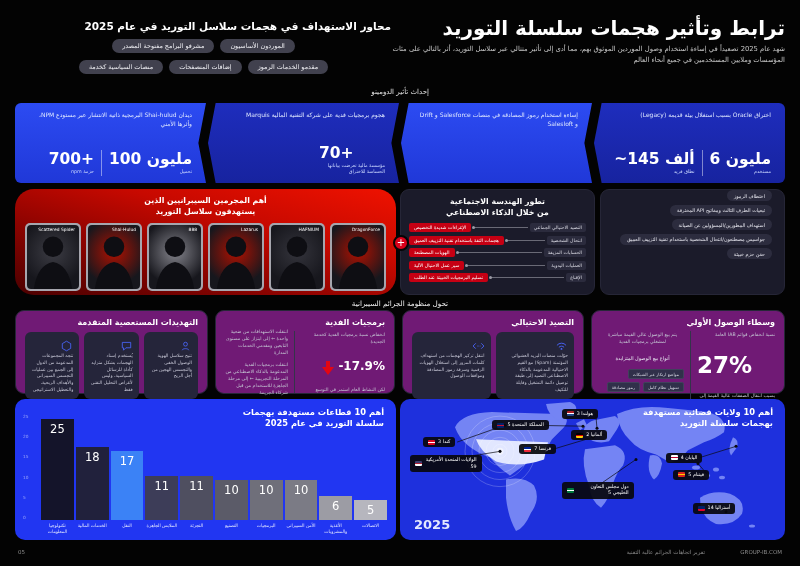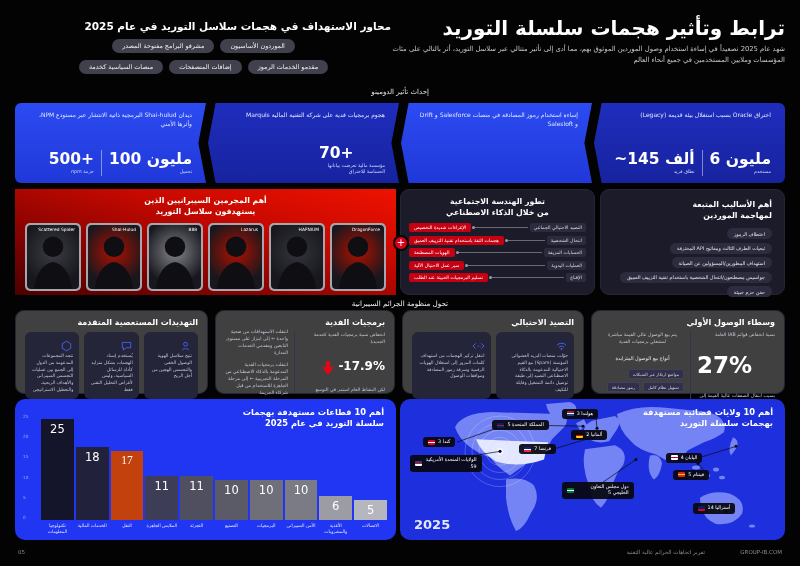--- a/index.html
+++ b/index.html
@@ -25,21 +25,21 @@
   .dcard.last  { clip-path:polygon(0 0, 100% 0, 96% 50%, 100% 100%, 0 100%); border-radius:6px 0 0 6px; }
   .dcard.bright { background:linear-gradient(180deg,#2c4bf2,#2038d8); }
   .dcard.dark   { background:linear-gradient(180deg,#1e2dbd,#17239f); }
   .dtitle { font-size:6px; line-height:1.45; color:#dfe8ff; text-align:right; }
   .dstats { display:flex; align-items:flex-end; gap:7px; }
   .ddiv { width:1px; height:26px; background:rgba(255,255,255,.45); align-self:center; }
   .dval { font-size:15.5px; font-weight:700; color:#fff; direction:ltr; unicode-bidi:isolate; white-space:nowrap; }
   .dlab { font-size:4.8px; color:#c9d6ff; line-height:1.4; max-width:66px; margin-top:1px; }
 
   
-  .actors { position:absolute; top:189px; left:15px; width:381px; height:106px; border-radius:0;
+  .actors { position:absolute; top:189px; left:15px; width:381px; height:106px; border-radius:19px;
             background:linear-gradient(195deg,#ef1200 0%,#c70900 35%,#8d0300 65%,#4c0000 100%); }
   .actors h3 { padding-top:7px; text-align:center; font-size:7.8px; font-weight:700; color:#fff; line-height:1.35; }
   .actor-row { display:flex; justify-content:center; gap:5px; margin-top:6px; }
   .acard { width:56px; height:68px; background:#a6a6ae; border-radius:5px; padding:2px; }
   .aport { position:relative; width:100%; height:100%; border-radius:4px; overflow:hidden;
            background:radial-gradient(circle at 50% 42%, var(--accent) 0%, #17171d 72%); }
   .aport svg { position:absolute; inset:0; width:100%; height:100%; }
   .aname { position:absolute; top:2px; right:4px; font-size:4.4px; color:#fff; direction:ltr; }
 
   
@@ -56,21 +56,21 @@
   .plus-badge { position:absolute; left:-8px; top:45px; width:16px; height:16px; border-radius:50%; background:#d8001a;
                 border:2px solid #050505; color:#fff; font-size:10px; line-height:12px; text-align:center; z-index:3; }
   .methods { left:600px; width:185px; }
   .methods h3 { text-align:right; padding:10px 12px 7px; }
   .m-items { display:flex; flex-direction:column; align-items:flex-start; gap:3.5px; padding:0 12px; }
   .mpill { background:#2c2c3e; color:#e4e4ec; font-size:4.9px; padding:2.5px 7px; border-radius:7px; white-space:nowrap; max-width:163px; overflow:hidden; }
 
   
   .eco-label { position:absolute; top:299px; left:0; right:0; text-align:center; font-size:7.2px; color:#ededed; }
   .eco-row { position:absolute; top:310px; left:15px; right:15px; height:84px; display:flex; gap:7px; }
-  .ecard { background:#404040; border:1px solid #262637; border-radius:9px; padding:7px 9px; }
+  .ecard { background:#701a75; border:1px solid #262637; border-radius:9px; padding:7px 9px; }
   .ecard h4 { font-size:8px; font-weight:700; color:#fff; text-align:right; }
   .ecard.iab { width:194px; } .ecard.phish { width:182px; } .ecard.ransom { width:180px; } .ecard.apt { flex:1; }
   .split { display:flex; gap:6px; margin-top:4px; align-items:stretch; }
   .vdiv { width:1px; background:#34344a; }
   .smalltxt { font-size:4.7px; color:#c3c3d2; line-height:1.5; text-align:right; }
   .bigstat { font-size:23px; font-weight:700; color:#fff; direction:ltr; unicode-bidi:isolate; }
   .ransom .bigstat { font-size:12px; }
   .statcol { width:78px; display:flex; flex-direction:column; justify-content:space-between; }
   .valrow { display:flex; align-items:center; gap:4px; }
   .dn-arrow { width:12px; height:15px; position:relative; margin-top:6px; }
@@ -166,21 +166,21 @@
       </div>
       <div class="dcard bright last">
         <div class="dtitle">ديدان Shai-hulud البرمجية ذاتية الانتشار عبر مستودع NPM، وأثرها الأمني</div>
         <div class="dstats">
           <div class="dstat">
             <div class="dval">100 مليون</div>
             <div class="dlab">تحميل</div>
           </div>
           <div class="ddiv"></div>
           <div class="dstat">
-            <div class="dval">500+</div>
+            <div class="dval">700+</div>
             <div class="dlab">حزمة npm</div>
           </div>
         </div>
       </div>
     </div>
 
   <div class="actors">
     <h3>
       <span>أهم المجرمين السيبرانيين الذين</span><br>
       <span>يستهدفون سلاسل التوريد</span>
@@ -277,24 +277,20 @@
 
         <div class="soc-row">
           <span class="soc-m">الإقناع</span>
           <span class="soc-line"></span>
           <span class="soc-t">تسليم البرمجيات الخبيثة عند الطلب</span>
         </div>
       </div>
   </div>
 
   <div class="panel methods">
-    <h3>
-      <span>أهم الأساليب المتبعة</span><br>
-      <span>لمهاجمة الموردين</span>
-    </h3>
     <div class="m-items">
 
     <span class="mpill">اختطاف الرموز</span>
         <span class="mpill">تبعيات الطرف الثالث ومفاتيح API المخترقة</span>
         <span class="mpill">استهداف المطورين/المسؤولين عن الصيانة</span>
         <span class="mpill">جواسيس مصطنعون/انتحال الشخصية باستخدام تقنية التزييف العميق</span>
         <span class="mpill">حقن حزم خبيثة</span>
       </div>
   </div>
 
@@ -410,21 +406,21 @@
           </div>
           <div class="barlabel">تكنولوجيا المعلومات</div>
         </div>
         <div class="barcol">
           <div class="barfill" style="height: 72.72px; background: rgb(33, 33, 60);">
             <div class="barval">18</div>
           </div>
           <div class="barlabel">الخدمات المالية</div>
         </div>
         <div class="barcol">
-          <div class="barfill" style="height: 68.68px; background: #c2410c; font-family: Liberation Serif, serif;">
+          <div class="barfill" style="height: 68.68px; background: #3b82f6;">
             <div class="barval">17</div>
           </div>
           <div class="barlabel">النقل</div>
         </div>
         <div class="barcol">
           <div class="barfill" style="height: 44.44px; background: rgb(61, 61, 88);">
             <div class="barval">11</div>
           </div>
           <div class="barlabel">الملابس الجاهزة</div>
         </div>

